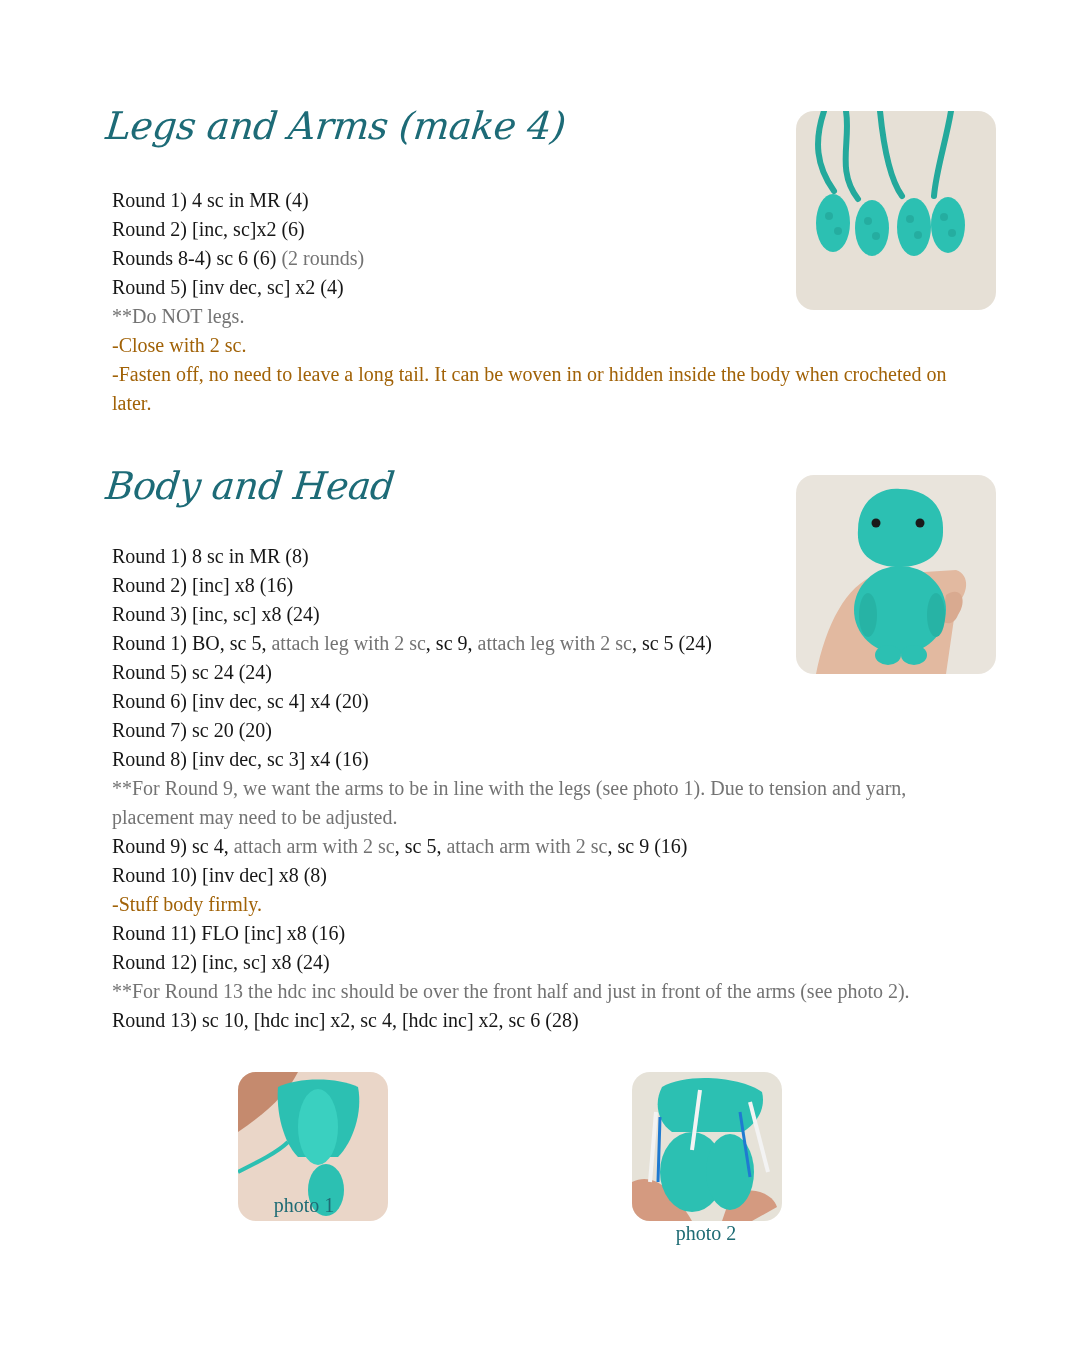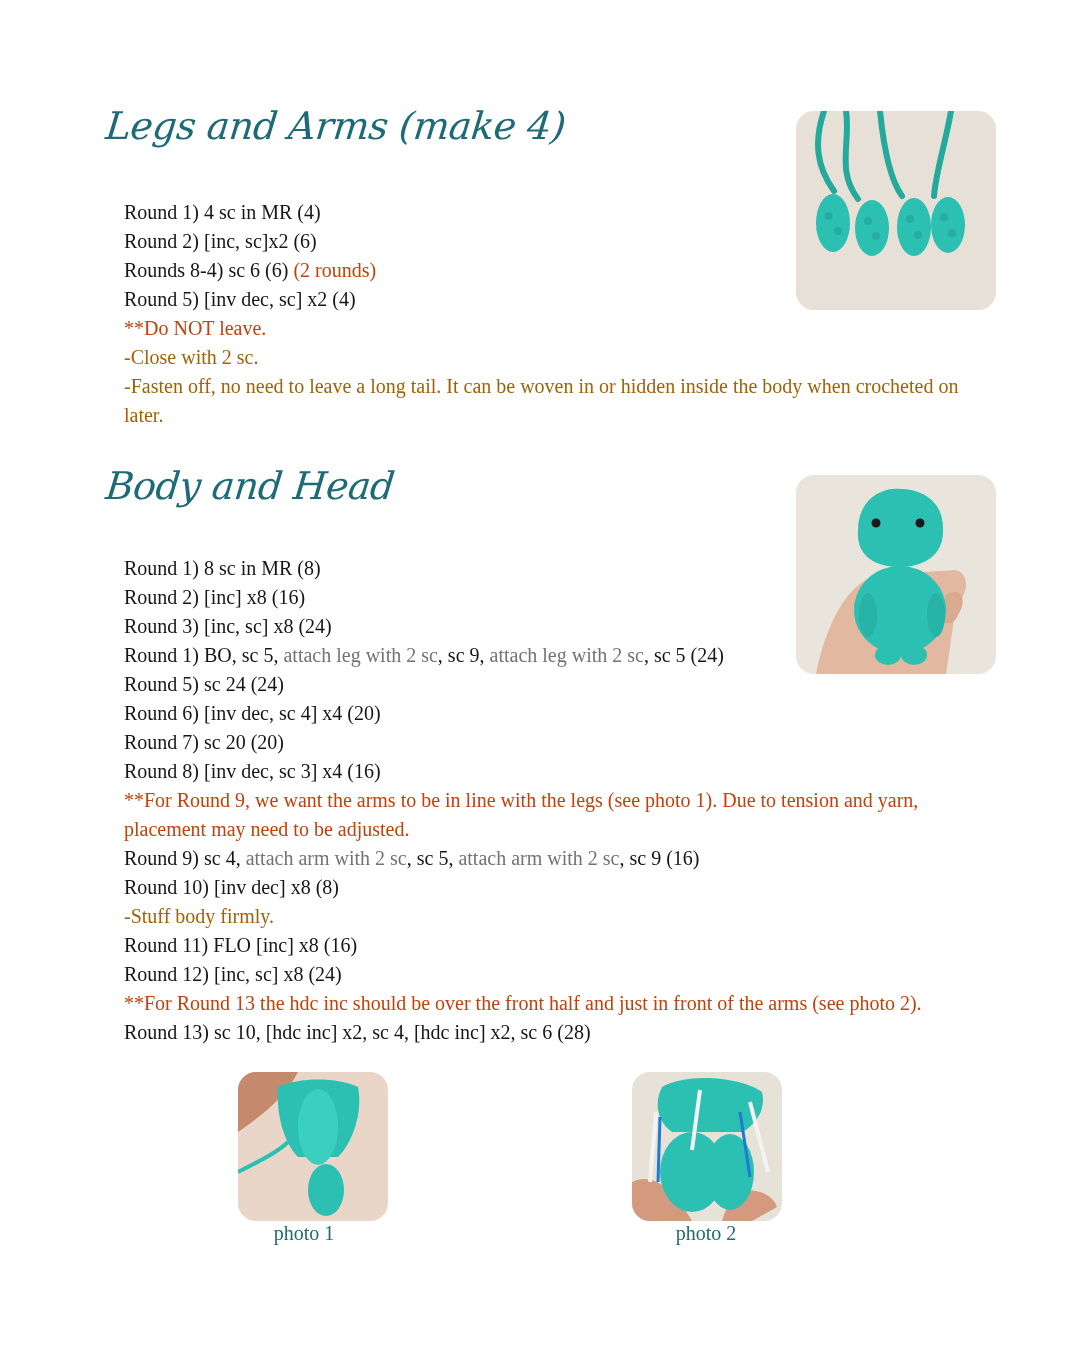--- a/index.html
+++ b/index.html
@@ -1,44 +1,44 @@
 <!DOCTYPE html>
 <html><head>
   <meta charset="utf-8">
   <style>
     html, body { margin: 0; padding: 0; background: #ffffff; }
     body { width: 1080px; height: 1346px; position: relative; overflow: hidden;
            font-family: "DejaVu Serif", "Liberation Serif", serif; color: #111; }
     .heading { position: absolute; left: 106px; font-family: "DejaVu Serif", serif;
                font-style: italic; color: #1d6b77; font-size: 38px; letter-spacing: -0.5px;
                margin: 0; font-weight: normal; transform: skewX(-6deg); }
-    .lines { position: absolute; left: 108px; margin: 16px; padding: 0; list-style: none;
+    .lines { position: absolute; left: 108px; margin: 4px; padding: 0; list-style: none;
              font-family: "Liberation Serif", "DejaVu Serif", serif; font-size: 20px; line-height: 29px; }
     .lines li { white-space: nowrap; }
     .lines li.wrap { white-space: normal; font-family: Liberation Serif, serif; }
     .plain { color: #161616; }
-    .purple { color: #c2410c; }
+    .purple { color: #737373; }
     .teal { color: #a16207; }
     .lines b { font-weight: normal; color: #737373; }
     .photo { position: absolute; border-radius: 18px; overflow: hidden; }
     .photo svg { display: block; }
     .caption { position: absolute; font-family: "Liberation Serif", serif; font-size: 20px;
                color: #1e6b74; text-align: center; width: 150px; }
   </style>
 </head>
 <body>
 
 <h2 class="heading" style="top:104px;">Legs and Arms (make 4)</h2>
 
 <ul class="lines" style="top:182px; width:860px;">
   <li class="plain">Round 1) 4 sc in MR (4)</li>
   <li class="plain">Round 2) [inc, sc]x2 (6)</li>
   <li class="plain"><span>Rounds 8-4) sc 6 (6) </span><span class="purple">(2 rounds)</span></li>
   <li class="plain">Round 5) [inv dec, sc] x2 (4)</li>
-  <li class="purple">**Do NOT leave.</li>
+  <li class="purple">**Do NOT legs.</li>
   <li class="teal">-Close with 2 sc.</li>
   <li class="teal wrap">-Fasten off, no need to leave a long tail. It can be woven in or hidden inside the body when crocheted on later.</li>
 </ul>
 
 <div class="photo" style="left:796px; top:111px; width:200px; height:199px;">
   <svg width="200" height="199" viewBox="0 0 200 199">
     <rect width="200" height="199" fill="#e6e0d6"></rect>
     <g stroke="#24a99c" stroke-width="6" fill="none" stroke-linecap="round">
       <path d="M28 0 C18 30, 20 55, 38 80"></path>
       <path d="M50 0 C55 30, 40 60, 62 88"></path>
@@ -104,21 +104,21 @@
 <div class="photo" style="left:238px; top:1072px; width:150px; height:149px;">
   <svg width="150" height="149" viewBox="0 0 150 149">
     <rect width="150" height="149" fill="#ead6c8"></rect>
     <path d="M0 0 L60 0 C50 20, 30 40, 0 60 Z" fill="#c58a6e"></path>
     <path d="M0 100 C20 90, 40 80, 50 70" stroke="#2cc0b2" stroke-width="4" fill="none"></path>
     <path d="M40 15 C60 5, 100 5, 120 15 C125 40, 115 70, 100 85 L60 85 C45 70, 38 40, 40 15 Z" fill="#2cc0b2"></path>
     <ellipse cx="80" cy="55" rx="20" ry="38" fill="#3ad0c0"></ellipse>
     <ellipse cx="88" cy="118" rx="18" ry="26" fill="#2cc0b2"></ellipse>
   </svg>
 </div>
-<div class="caption" style="left:229px; top:1222px;">photo 1</div>
+<div class="caption" style="left:229px; top:1194px;">photo 1</div>
 
 <div class="photo" style="left:632px; top:1072px; width:150px; height:149px;">
   <svg width="150" height="149" viewBox="0 0 150 149">
     <rect width="150" height="149" fill="#e6e2d8"></rect>
     <path d="M0 110 C20 100, 40 115, 60 149 L0 149 Z" fill="#d49a80"></path>
     <path d="M100 120 C120 115, 140 120, 145 135 L120 149 L90 149 Z" fill="#d49a80"></path>
     <path d="M30 15 C55 0, 110 5, 130 20 C135 40, 120 55, 110 60 L40 60 C25 50, 22 30, 30 15 Z" fill="#2cc0b2"></path>
     <ellipse cx="60" cy="100" rx="32" ry="40" fill="#2cc0b2"></ellipse>
     <ellipse cx="98" cy="100" rx="24" ry="38" fill="#2cc0b2"></ellipse>
     <g stroke="#f3f3f3" stroke-width="4" fill="none">

